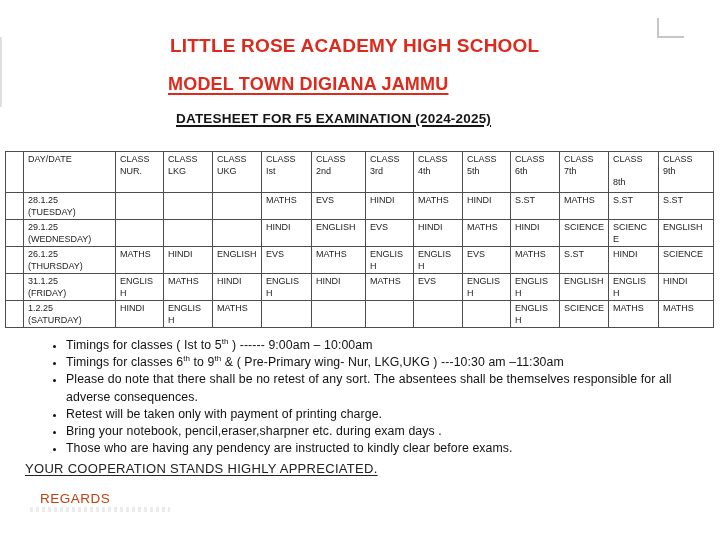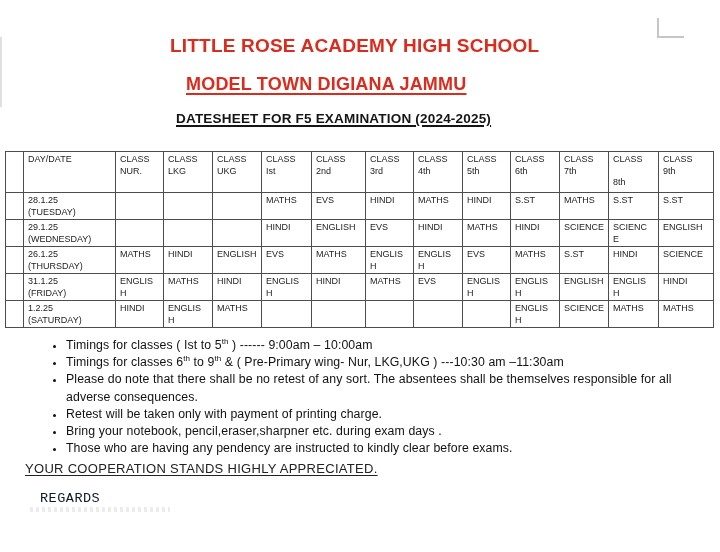--- a/index.html
+++ b/index.html
@@ -14,21 +14,21 @@
     font-family:"Liberation Sans",sans-serif;overflow:hidden;
   }
   
   .edge-mark{position:absolute;left:0;top:37px;width:2px;height:70px;background:#e0e0e0;}
   .corner-mark{position:absolute;left:657px;top:18px;width:25px;height:18px;
     border-left:2px solid #c6c6c6;border-bottom:2px solid #c6c6c6;}
   .smudge{position:absolute;left:30px;top:507px;width:140px;height:5px;
     background:repeating-linear-gradient(90deg,#dcdcdc 0 3px,transparent 3px 6px);opacity:.55;}
   
   .t1{position:absolute;left:170px;top:35px;font-size:19px;font-weight:bold;color:var(--title-red);letter-spacing:.2px;}
-  .t2{position:absolute;left:186px;top:74px;font-size:18px;font-weight:bold;color:var(--title-red);
+  .t2{position:absolute;left:168px;top:74px;font-size:18px;font-weight:bold;color:var(--title-red);
     text-decoration:underline;text-decoration-thickness:2px;text-underline-offset:3px;letter-spacing:.2px;}
   .t3{position:absolute;left:132px;top:111px;font-size:13.5px;font-weight:bold;color:#151515;
     text-decoration:underline;text-decoration-thickness:1.5px;text-underline-offset:2px;letter-spacing:.2px;padding-left:44px;}
   
   table.sheet{position:absolute;left:5px;top:151px;width:708px;border-collapse:collapse;table-layout:fixed;}
   table.sheet th,table.sheet td{
     border:1px solid var(--border);padding:2px 2px 1px 4px;vertical-align:top;
     font-size:9px;font-weight:normal;color:#1c1c1c;text-align:left;line-height:11.5px;
     white-space:pre-line;overflow:hidden;
   }
@@ -40,21 +40,21 @@
   table.sheet tbody tr:nth-child(5){height:26px;}
   th.daydate{color:var(--date-red);font-weight:bold;text-align:center;padding-top:5px;}
   td.datecell{color:var(--date-red);font-weight:bold;text-align:center;vertical-align:middle;line-height:10.5px;padding:1px;margin-top:36px;}
   
   ul.notes{position:absolute;left:36px;top:329px;width:618px;margin:8px;padding:0 0 0 22px;}
   ul.notes li{font-size:12.3px;line-height:17.2px;color:#121212;letter-spacing:.1px;}
   ul.notes li::marker{font-size:11px;}
   sup{font-size:8px;line-height:0;}
   .appreciation{position:absolute;left:25px;top:461px;font-size:13px;color:#222;
     text-decoration:underline;text-underline-offset:2px;letter-spacing:.3px;}
-  .regards{position:absolute;left:40px;top:491px;font-size:13.5px;color:#0f172a;letter-spacing:.5px;font-family:Liberation Mono, monospace;}
+  .regards{position:absolute;left:40px;top:491px;font-size:13.5px;color:#c2410c;letter-spacing:.5px;}
 </style>
 </head>
 <body>
 
 <div class="page">
   <div class="edge-mark"></div>
   <div class="corner-mark"></div>
 
   <div class="t1">LITTLE ROSE ACADEMY HIGH SCHOOL</div>
   <div class="t2">MODEL TOWN DIGIANA JAMMU</div>

